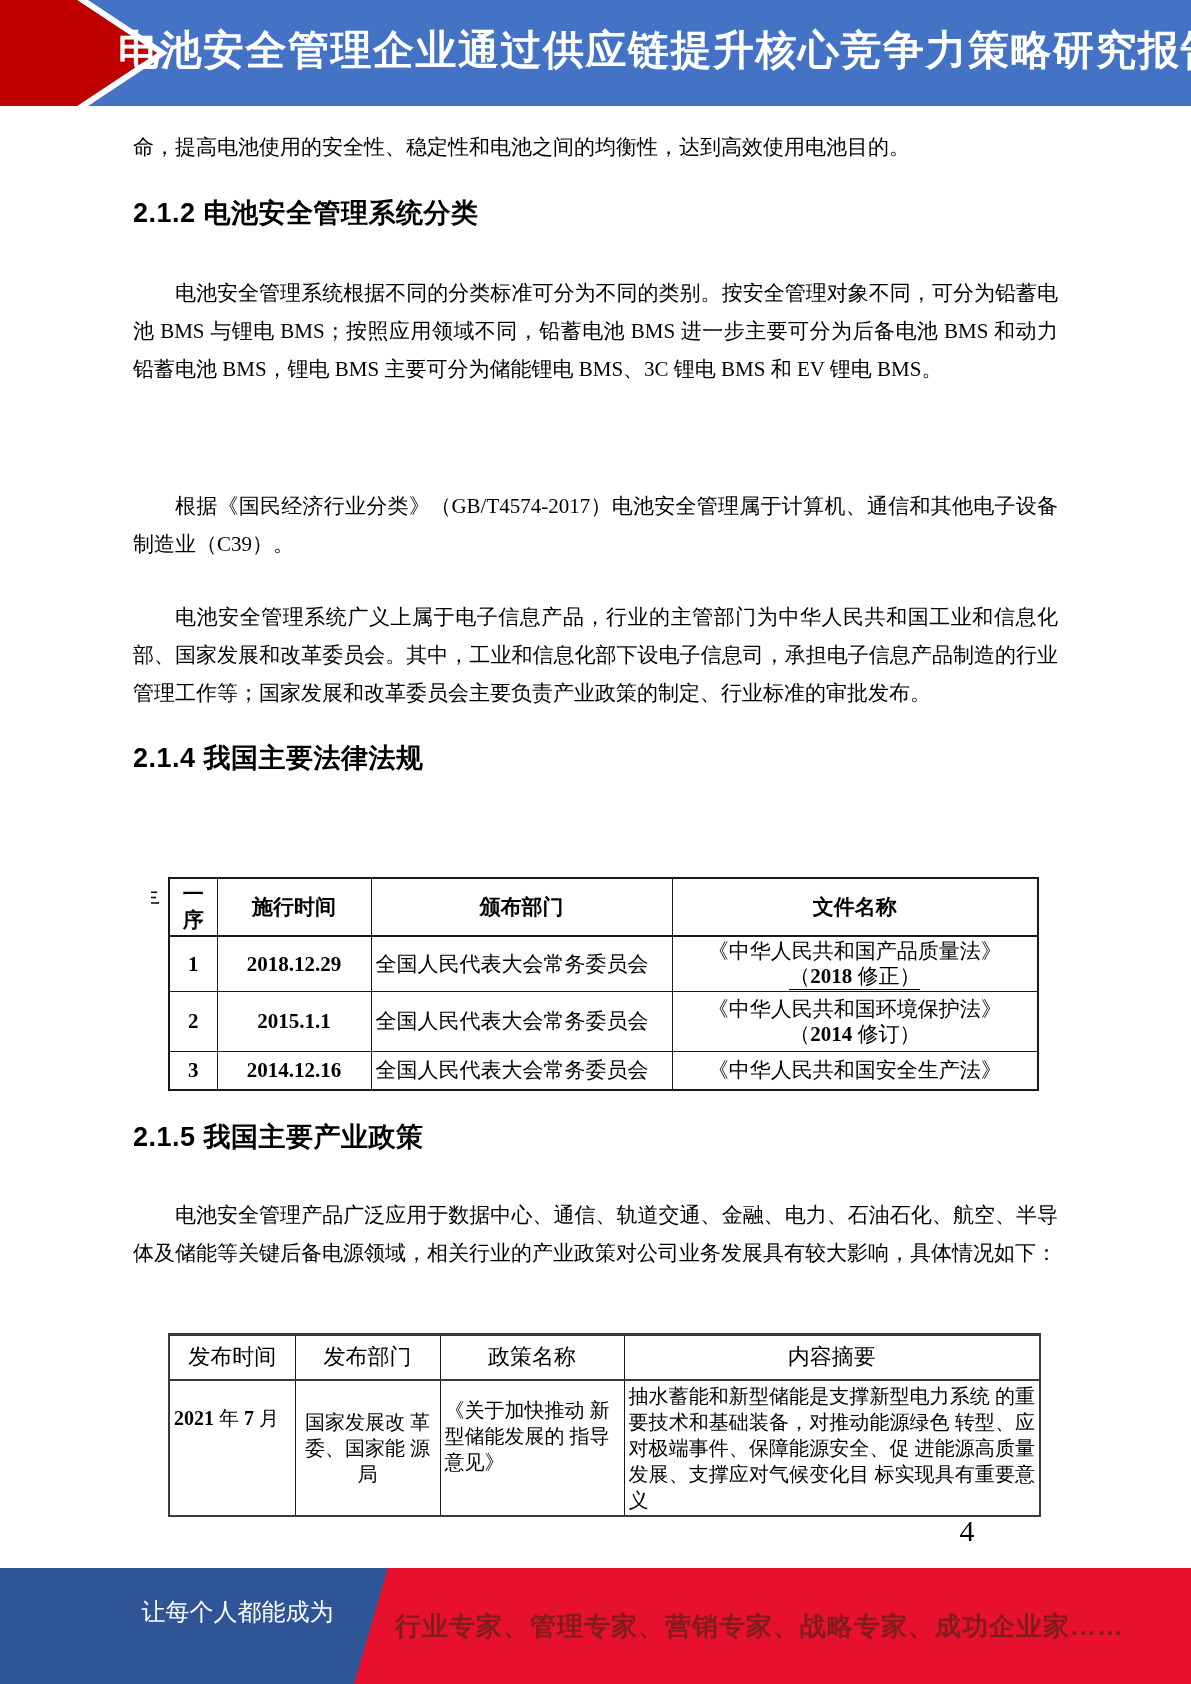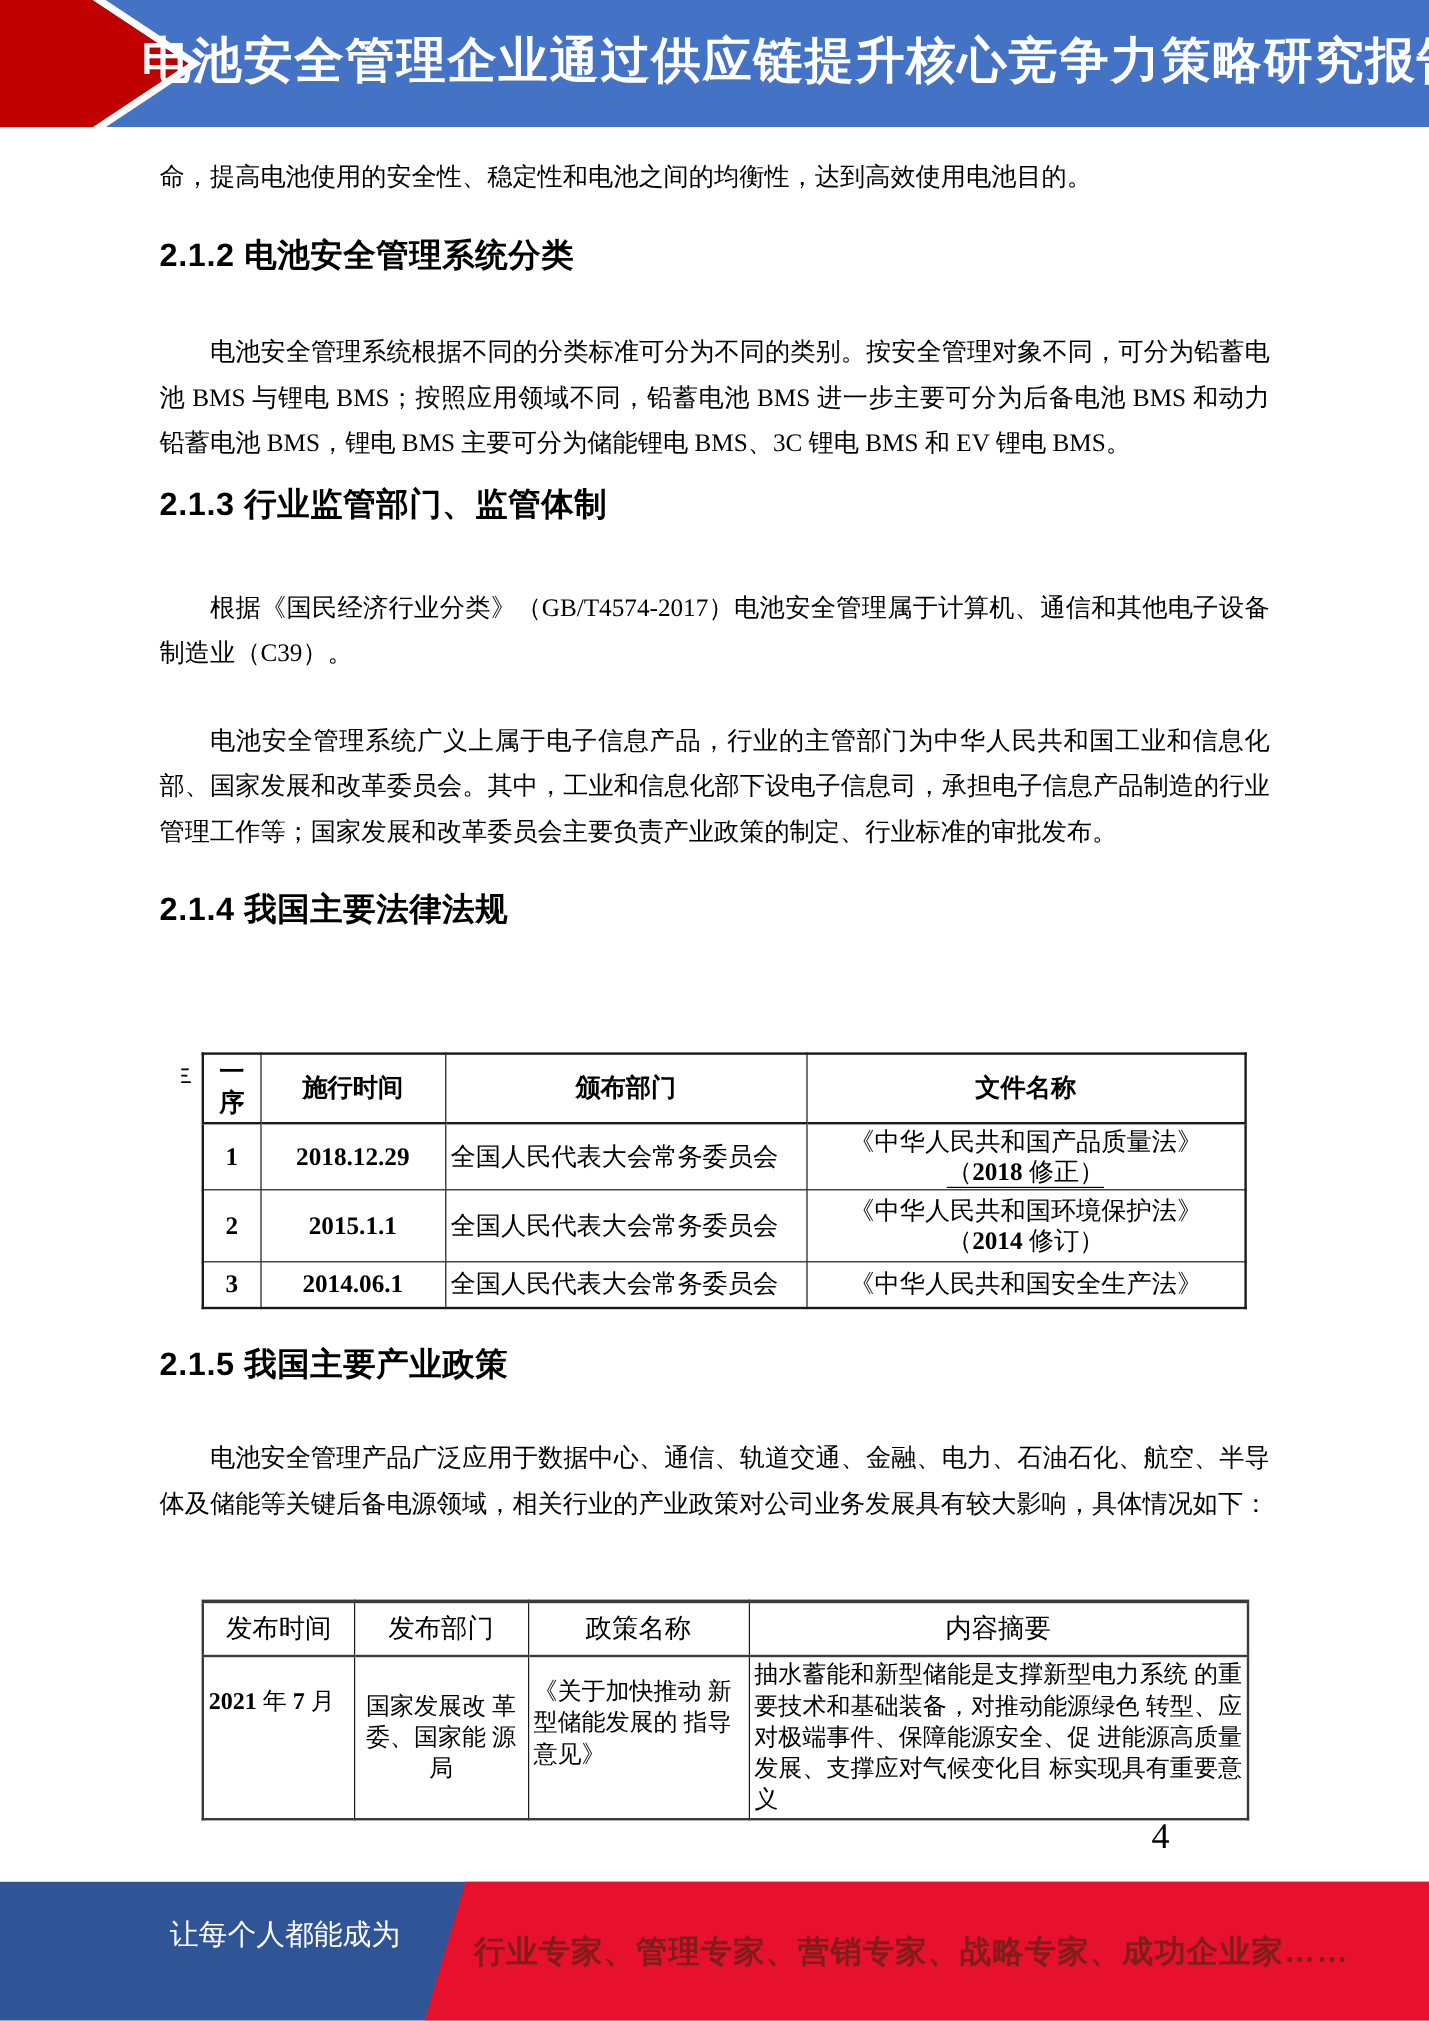--- a/index.html
+++ b/index.html
@@ -78,23 +78,20 @@
     <p class="body">命，提高电池使用的安全性、稳定性和电池之间的均衡性，达到高效使用电池目的。</p>
   </div>
 
   <div class="blk" style="top:196px">
     <h2 class="hd">2.1.2 电池安全管理系统分类</h2>
   </div>
   <div class="blk" style="top:274px">
     <p class="body indent">电池安全管理系统根据不同的分类标准可分为不同的类别。按安全管理对象不同，可分为铅蓄电池 BMS 与锂电 BMS；按照应用领域不同，铅蓄电池 BMS 进一步主要可分为后备电池 BMS 和动力铅蓄电池 BMS，锂电 BMS 主要可分为储能锂电 BMS、3C 锂电 BMS 和 EV 锂电 BMS。</p>
   </div>
 
-  <div class="blk" style="top:403px">
-    <h2 class="hd">2.1.3 行业监管部门、监管体制</h2>
-  </div>
   <div class="blk" style="top:487px">
     <p class="body indent">根据《国民经济行业分类》（GB/T4574-2017）电池安全管理属于计算机、通信和其他电子设备制造业（C39）。</p>
   </div>
   <div class="blk" style="top:598px">
     <p class="body indent">电池安全管理系统广义上属于电子信息产品，行业的主管部门为中华人民共和国工业和信息化部、国家发展和改革委员会。其中，工业和信息化部下设电子信息司，承担电子信息产品制造的行业管理工作等；国家发展和改革委员会主要负责产业政策的制定、行业标准的审批发布。</p>
   </div>
 
   <div class="blk" style="top:741px">
     <h2 class="hd">2.1.4 我国主要法律法规</h2>
   </div>
@@ -132,21 +129,21 @@
     <tr style="height:60px">
       <td class="c num">2</td>
       <td class="c num">2015.1.1</td>
       <td>全国人民代表大会常务委员会</td>
       <td class="c">
         <span>《中华人民共和国环境保护法》 （</span><span class="num">2014</span><span> 修订）</span>
       </td>
     </tr>
     <tr style="height:38px">
       <td class="c num">3</td>
-      <td class="c num">2014.06.1</td>
+      <td class="c num">2014.12.16</td>
       <td>全国人民代表大会常务委员会</td>
       <td class="c">《中华人民共和国安全生产法》</td>
     </tr>
   </tbody>
     </table>
 
   <div class="blk" style="top:1120px">
     <h2 class="hd">2.1.5 我国主要产业政策</h2>
   </div>
   <div class="blk" style="top:1196px">

